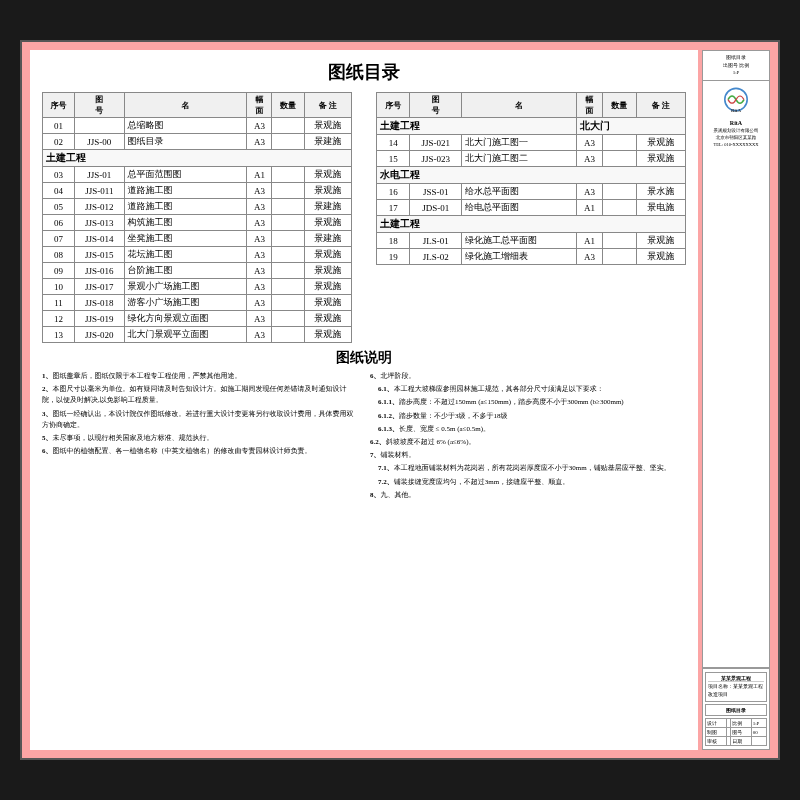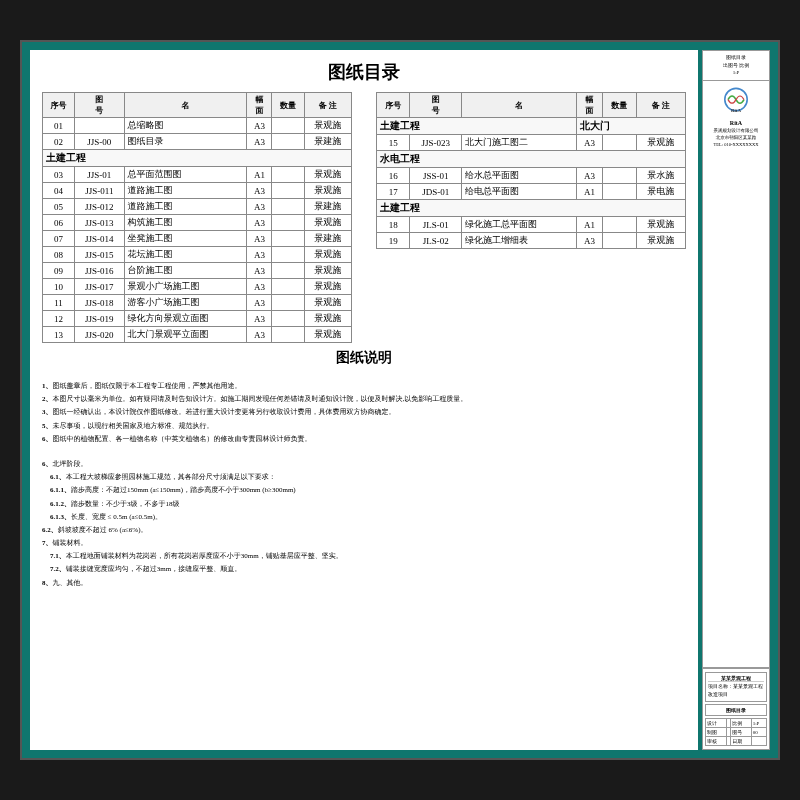--- a/index.html
+++ b/index.html
@@ -9,21 +9,21 @@
       background: #1a1a1a;
       font-family: 'SimSun', serif;
       overflow: hidden;
       display: flex;
       align-items: center;
       justify-content: center;
     }
     .page-container {
       width: 760px;
       height: 720px;
-      background: #0f766e;
+      background: #fca5a5;
       border: 2px solid #555;
       display: flex;
       position: relative;
     }
     .main-content {
       flex: 1;
       background: #fff;
       margin: 8px;
       margin-right: 0;
       padding: 10px 12px;
@@ -116,29 +116,28 @@
       overflow: hidden;
       text-overflow: ellipsis;
     }
     .remarks-section {
       margin-top: 6px;
     }
     .remarks-title {
       text-align: center;
       font-size: 14px;
       font-weight: bold;
-      margin-bottom: 14px;
+      margin-bottom: 4px;
     }
     .remarks-content {
       font-size: 7px;
       line-height: 1.6;
       color: #000;
       display: flex;
       gap: 12px;
-      flex-direction: column;
     }
     .remarks-col {
       flex: 1;
     }
     .remarks-col p {
       margin-bottom: 2px;
     }
     .remarks-col .indent {
       padding-left: 8px;
       font-family: Liberation Serif, serif;
@@ -290,20 +289,28 @@
               <th style="min-width:70px">名</th>
               <th>幅<br>面</th>
               <th>数量</th>
               <th>备 注</th>
             </tr>
           </thead>
           <tbody>
             <tr class="category-row">
               <td colspan="3" style="font-size:10px;font-weight:bold;background:#f8f8f8;">土建工程</td>
               <td colspan="3" style="background:#f8f8f8;">北大门</td>
+            </tr>
+            <tr>
+              <td>14</td>
+              <td>JJS-021</td>
+              <td class="name-col">北大门施工图一</td>
+              <td>A3</td>
+              <td></td>
+              <td>景观施</td>
             </tr>
             <tr>
               <td>15</td>
               <td>JJS-023</td>
               <td class="name-col">北大门施工图二</td>
               <td>A3</td>
               <td></td>
               <td>景观施</td>
             </tr>
             <tr class="category-row">

